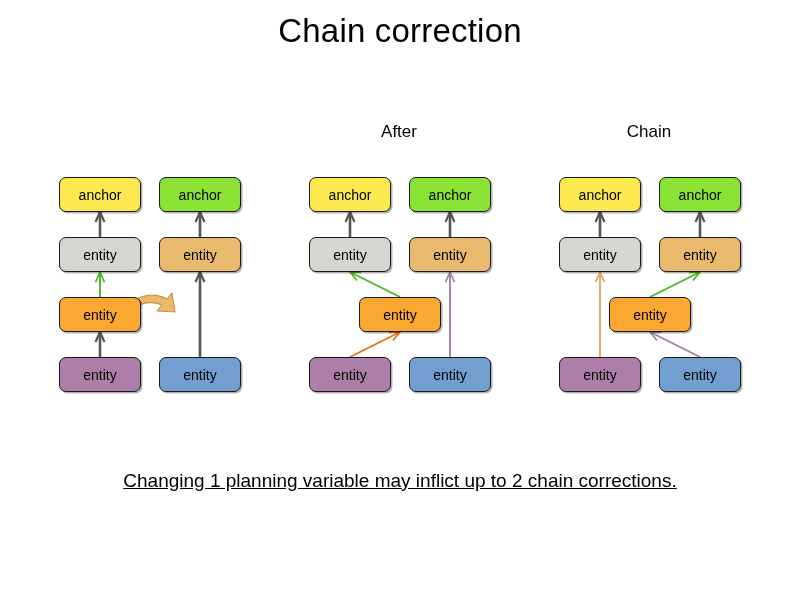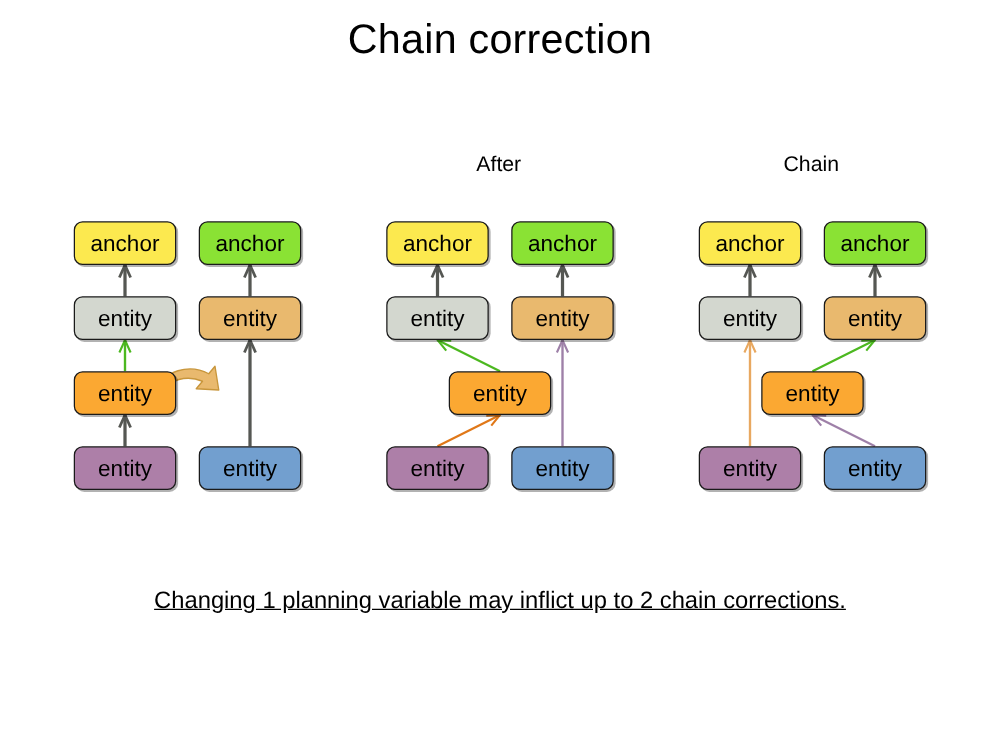--- a/index.html
+++ b/index.html
@@ -19,21 +19,21 @@
   }
   .caption{
     position:absolute;left:0;top:470px;width:800px;text-align:center;
     font-size:19px;color:#000;text-decoration:underline;
   }
   .node{
     position:absolute;box-sizing:border-box;
     width:82px;height:35px;border-radius:7px;
     border:1.4px solid #1a1a1a;
     display:flex;align-items:center;justify-content:center;
-    font-size:18px;color:#000;line-height:1;
+    font-size:14px;color:#000;line-height:1;
     box-shadow:1.5px 1.5px 0 rgba(0,0,0,0.30);
   }
   .n-yellow{background:#FCE94F;}
   .n-green{background:#8AE234;}
   .n-gray{background:#D3D7CF;}
   .n-tan{background:#E9B96E;}
   .n-orange{background:#FBA832;}
   .n-purple{background:#AD7FA8;}
   .n-blue{background:#729FCF;}
   svg.arrows{position:absolute;left:0;top:0;width:800px;height:600px;overflow:visible;pointer-events:none;}

